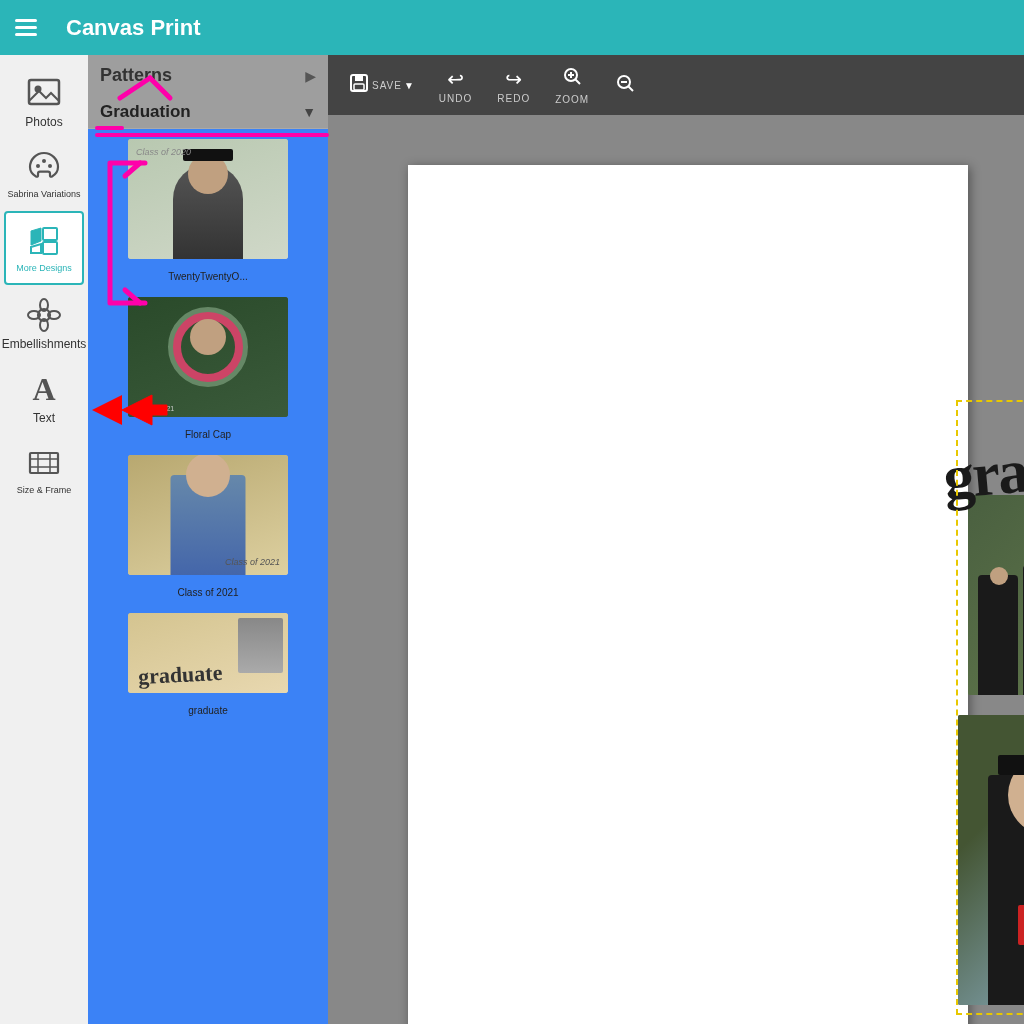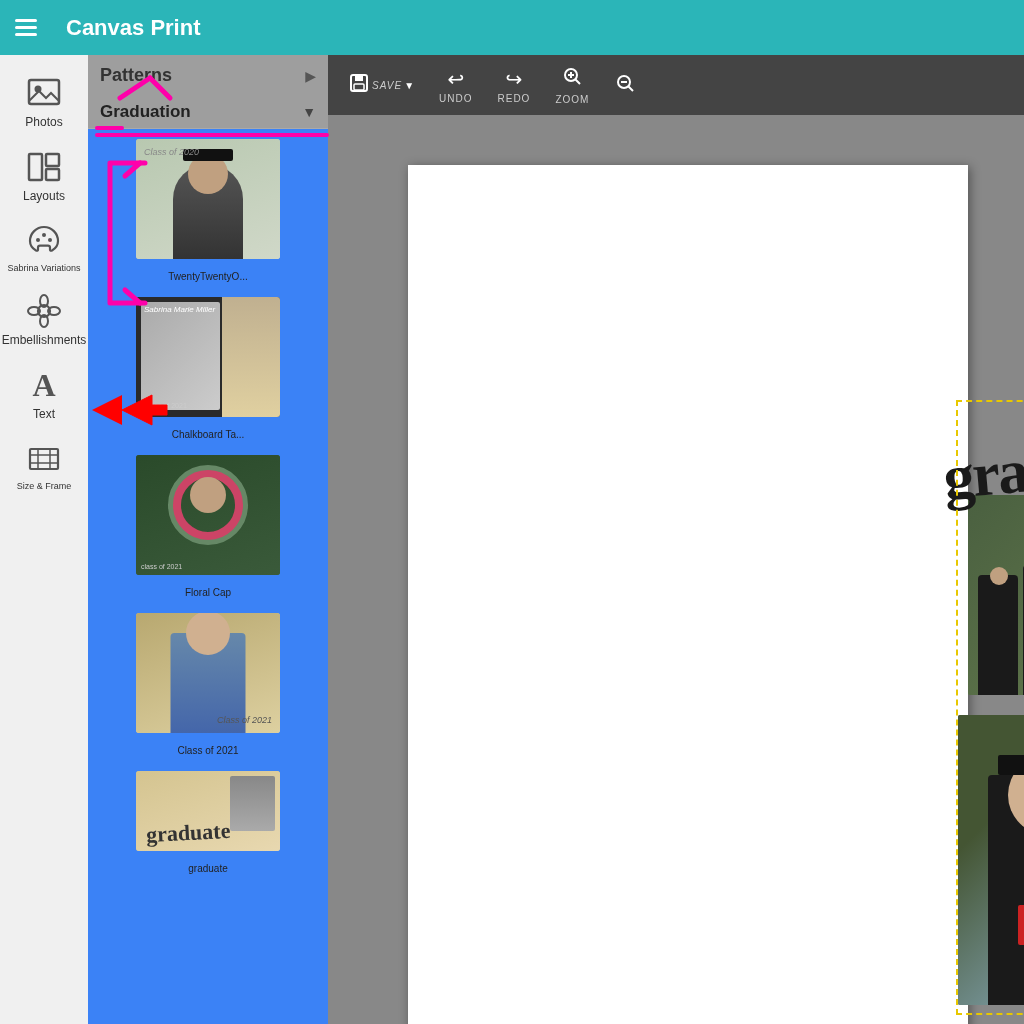--- a/index.html
+++ b/index.html
@@ -119,21 +119,21 @@
       flex-direction: column;
       gap: 15px;
     }
     .design-item {
       display: flex;
       flex-direction: column;
       align-items: center;
       cursor: pointer;
     }
     .design-thumb {
-      width: 144px;
+      width: 160px;
       height: 120px;
       background: #ccc;
       border-radius: 3px;
       overflow: hidden;
       display: flex;
       align-items: center;
       justify-content: center;
       position: relative;
     }
     .design-label {
@@ -184,21 +184,21 @@
       flex-direction: column;
       align-items: center;
       cursor: pointer;
       color: white;
       background: none;
       border: none;
       gap: 2px;
     }
     .toolbar-btn .tb-icon { font-size: 20px; }
     .toolbar-btn .tb-label { font-size: 10px; color: #ccc; letter-spacing: 1px; }
-    .toolbar-btn.save-btn { flex-direction: row; gap: 0; font-style: italic; }
+    .toolbar-btn.save-btn { flex-direction: row; gap: 0; }
     .toolbar-btn.save-btn .tb-icon { font-size: 20px; }
     .save-dropdown { font-size: 10px; color: white; cursor: pointer; margin-left: 2px; }
 
     #canvas-workspace {
       flex: 1;
       background: #888;
       position: relative;
       overflow: hidden;
     }
 
@@ -280,43 +280,44 @@
       <div class="icon-shape">
         <svg width="36" height="36" viewBox="0 0 36 36">
             <rect x="3" y="5" width="30" height="24" rx="2" fill="none" stroke="#555" stroke-width="2.5"></rect>
             <circle cx="12" cy="14" r="3.5" fill="#555"></circle>
             <polyline points="3,26 13,16 20,23 25,18 33,26" fill="none" stroke="#555" stroke-width="2"></polyline>
           </svg>
       </div>
       <span class="icon-label">Photos</span>
     </div>
 
-    <div class="sidebar-item">
-      <div class="icon-shape">
-        <svg width="36" height="36" viewBox="0 0 36 36">
-            <rect x="3" y="5" width="13" height="26" rx="1" fill="none" stroke="#555" stroke-width="2.5"></rect>
-            <rect x="20" y="5" width="13" height="12" rx="1" fill="none" stroke="#555" stroke-width="2.5"></rect>
-            <rect x="20" y="20" width="13" height="11" rx="1" fill="none" stroke="#555" stroke-width="2.5"></rect>
-          </svg>
-      </div>
-      <span class="icon-label">Layouts</span>
-    </div>
 
     <div class="sidebar-item">
       <div class="icon-shape">
         <svg width="36" height="36" viewBox="0 0 36 36">
             <path d="M18 4C10.3 4 4 10.3 4 18c0 4 2.5 7.5 6 9.5 1 .5 2 .2 2-.8v-2c0-1.1.9-2 2-2h8c1.1 0 2 .9 2 2v2c0 1 1 1.3 2 .8 3.5-2 6-5.5 6-9.5 0-7.7-6.3-14-14-14z" fill="none" stroke="#555" stroke-width="2.2"></path>
             <circle cx="12" cy="17" r="2" fill="#555"></circle>
             <circle cx="18" cy="12" r="2" fill="#555"></circle>
             <circle cx="24" cy="17" r="2" fill="#555"></circle>
           </svg>
       </div>
       <span class="icon-label" style="font-size:9px;">Sabrina Variations</span>
     </div>
 
+    <div class="sidebar-item active" style="border:2px solid #2bb5b8; border-radius:4px; background:white; margin: 2px 4px; width:calc(100% - 8px);">
+      <div class="icon-shape">
+        <svg width="36" height="36" viewBox="0 0 36 36">
+          <path d="M5 8 L15 5 L15 18 L5 22 Z" fill="#2bb5b8" stroke="#2bb5b8" stroke-width="1"></path>
+          <rect x="17" y="5" width="14" height="12" rx="1" fill="none" stroke="#2bb5b8" stroke-width="2"></rect>
+          <rect x="17" y="19" width="14" height="12" rx="1" fill="none" stroke="#2bb5b8" stroke-width="2"></rect>
+          <path d="M5 24 L15 21 L15 30 L5 30 Z" fill="none" stroke="#2bb5b8" stroke-width="2"></path>
+        </svg>
+      </div>
+      <span class="icon-label" style="color:#2bb5b8; font-size:9px;">More Designs</span>
+    </div>
 
 
     <div class="sidebar-item">
       <div class="icon-shape">
         <svg width="36" height="36" viewBox="0 0 36 36">
             <circle cx="18" cy="18" r="6" fill="none" stroke="#555" stroke-width="2.2"></circle>
             <ellipse cx="18" cy="8" rx="4" ry="6" fill="none" stroke="#555" stroke-width="2"></ellipse>
             <ellipse cx="18" cy="28" rx="4" ry="6" fill="none" stroke="#555" stroke-width="2"></ellipse>
             <ellipse cx="8" cy="18" rx="6" ry="4" fill="none" stroke="#555" stroke-width="2"></ellipse>
             <ellipse cx="28" cy="18" rx="6" ry="4" fill="none" stroke="#555" stroke-width="2"></ellipse>
@@ -362,32 +363,20 @@
           <div style="position:absolute;top:0;left:0;width:100%;height:100%;background:linear-gradient(160deg,#b8c8b0 0%,#d0d8c8 100%);"></div>
           <div style="position:absolute;bottom:0;left:50%;transform:translateX(-50%);width:70px;height:95px;background:linear-gradient(180deg,#555 0%,#333 100%);border-radius:35px 35px 0 0;"></div>
           <div style="position:absolute;bottom:65px;left:50%;transform:translateX(-50%);width:40px;height:40px;background:#c0a080;border-radius:50%;"></div>
           <div style="position:absolute;bottom:98px;left:50%;transform:translateX(-50%);width:50px;height:12px;background:#111;border-radius:2px;"></div>
 
           <div style="position:absolute;top:8px;left:8px;font-size:9px;color:#888;font-style:italic;">Class of 2020</div>
         </div>
         <span class="design-label">TwentyTwentyO...</span>
       </div>
 
-      <div class="design-item">
-        <div class="design-thumb thumb-chalkboard">
-          <div style="position:absolute;top:0;left:0;width:60%;height:100%;background:#2a2a2a;"></div>
-          <div style="position:absolute;top:0;right:0;width:40%;height:100%;background:linear-gradient(180deg,#c0b090 0%,#e0d0a0 100%);"></div>
-          <div style="position:absolute;top:5px;left:5px;width:55%;height:90%;background:#888;border-radius:2px;overflow:hidden;">
-            <div style="width:100%;height:100%;background:linear-gradient(135deg,#aaa 0%,#ccc 100%);"></div>
-          </div>
-          <div style="position:absolute;top:8px;left:8px;font-size:8px;color:white;font-style:italic;">Sabrina Marie Miller</div>
-          <div style="position:absolute;bottom:8px;left:8px;font-size:7px;color:#ccc;">Class of 2021</div>
-        </div>
-        <span class="design-label">Chalkboard Ta...</span>
-      </div>
 
       <div class="design-item">
         <div class="design-thumb thumb-floral">
           <div style="position:absolute;top:0;left:0;width:100%;height:100%;background:linear-gradient(160deg,#2a4a2a 0%,#3a5a3a 100%);"></div>
 
           <div style="position:absolute;top:10px;left:50%;transform:translateX(-50%);width:80px;height:80px;border-radius:50%;border:12px solid #668866;"></div>
           <div style="position:absolute;top:15px;left:50%;transform:translateX(-50%);width:70px;height:70px;border-radius:50%;border:8px solid #cc4466;"></div>
 
           <div style="position:absolute;top:22px;left:50%;transform:translateX(-50%);width:36px;height:36px;background:#c0a080;border-radius:50%;"></div>
           <div style="position:absolute;bottom:5px;left:5px;font-size:7px;color:#ccc;">class of 2021</div>

